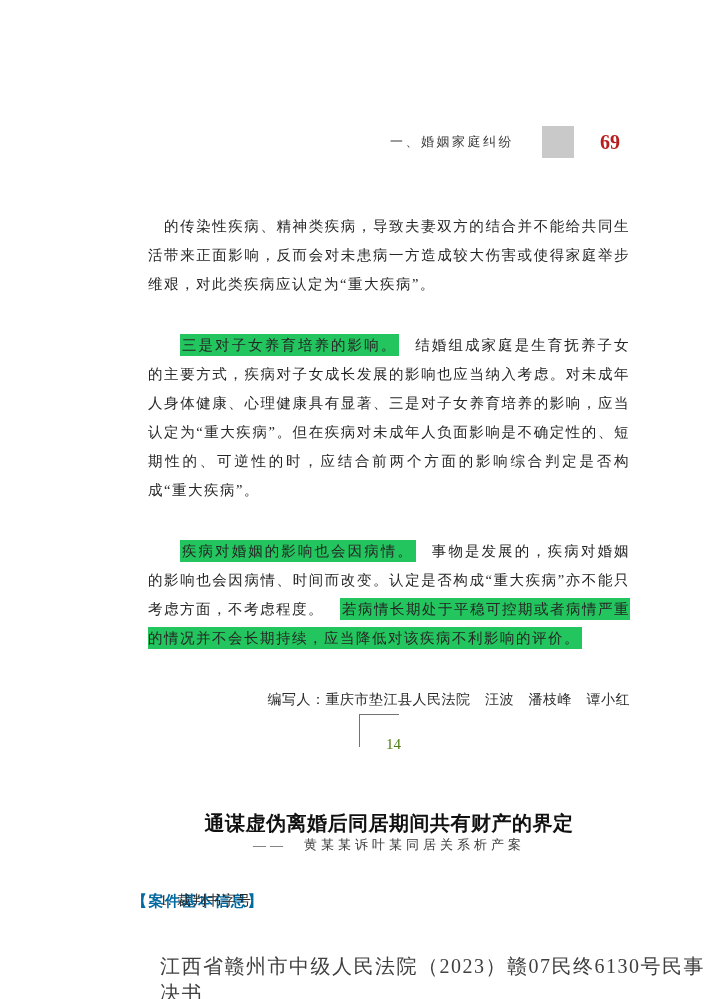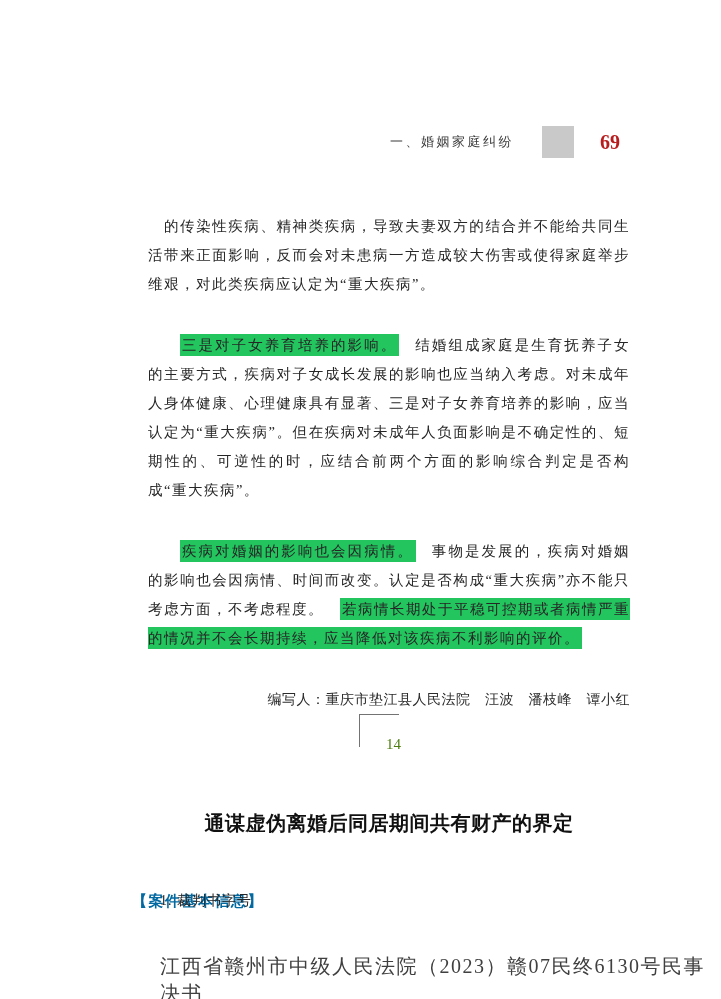--- a/index.html
+++ b/index.html
@@ -167,18 +167,19 @@
     <p class="para indent"><mark class="hl">疾病对婚姻的影响也会因病情。</mark><span>事物是发展的，疾病对婚姻的影响也会因病情、时间而改变。认定是否构成“重大疾病”亦不能只考虑方面，不考虑程度。</span><mark class="hl">若病情长期处于平稳可控期或者病情严重的情况并不会长期持续，应当降低对该疾病不利影响的评价。</mark></p>
     <p class="authors-line">编写人：重庆市垫江县人民法院　汪波　潘枝峰　谭小红</p>
   </div>
 
 
   <div class="case-number-box">
     <span class="num">14</span>
   </div>
 
   <h1 class="case-title">通谋虚伪离婚后同居期间共有财产的界定</h1>
+  <div class="case-subtitle">——　黄某某诉叶某同居关系析产案</div>
 
   <div class="info-heading">【案件基本信息】</div>
   <div class="item-label">1. 裁判书字号</div>
   <div class="item-value">江西省赣州市中级人民法院（2023）赣07民终6130号民事判决书</div>
 
 </div>
 
 </body></html>

